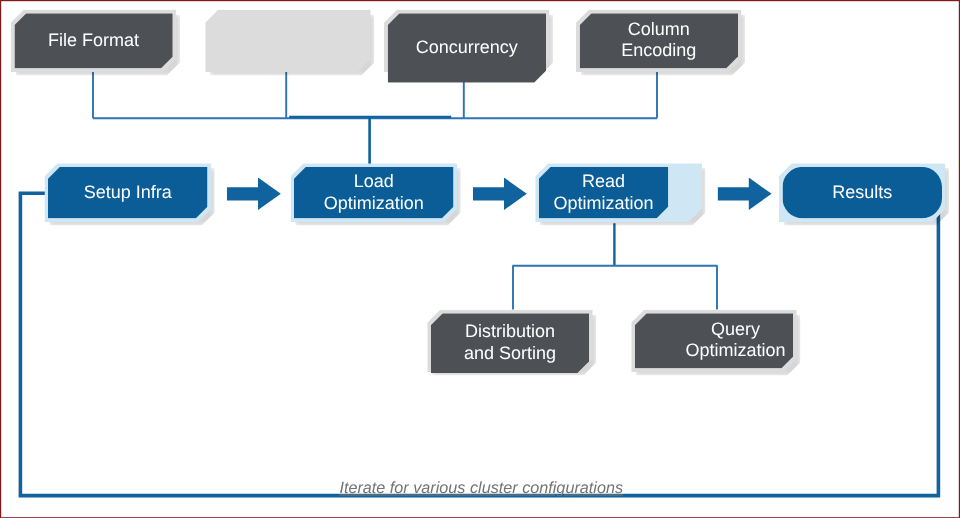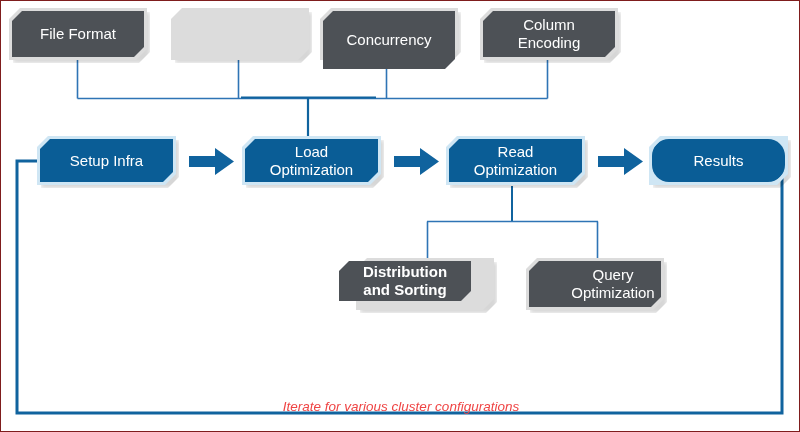--- a/index.html
+++ b/index.html
@@ -67,23 +67,24 @@
     display: block;
     white-space: pre-line;
   }
   .flow-arrow {
     position: absolute;
   }
   .loop-caption {
     position: absolute;
     font-style: italic;
     font-size: 13.5px;
-    color: #ef4444;
+    color: #737373;
     white-space: nowrap;
     text-align: center;
+    text-decoration: underline;
   }
 </style>
 </head>
 <body>
 
 <div id="diagram-root">
 
   <svg id="connector-layer" viewBox="0 0 800 432">
 
     <g stroke="#2e74b5" stroke-width="1.6" fill="none">
@@ -142,21 +143,21 @@
 
   <div class="node-shadow" style="left:245px; top:139px; width:138px; height:48px;"></div>
   <div class="node-frame blue-frame" style="left:241px; top:135px; width:139px; height:49px;"></div>
   <div class="node blue-node" style="left:244px; top:138px; width:133px; height:43px;">
     <span class="node-label">Load
 Optimization</span>
   </div>
 
   <div class="node-shadow" style="left:449px; top:139px; width:138px; height:48px;"></div>
   <div class="node-frame blue-frame" style="left:445px; top:135px; width:139px; height:49px;"></div>
-  <div class="node blue-node" style="left:448px; top:138px; width:133px; height:43px;">
+  <div class="node blue-node" style="left:448px; top:138px; width:108px; height:43px;">
     <span class="node-label">Read
 Optimization</span>
   </div>
 
   <div class="node-shadow" style="left:652px; top:139px; width:138px; height:48px;"></div>
   <div class="node-frame blue-frame" style="left:648px; top:135px; width:139px; height:49px;"></div>
   <div class="node blue-node" style="left:651px; top:138px; width:133px; height:43px;border-radius:17px;">
     <span class="node-label">Results</span>
   </div>
 
@@ -165,21 +166,21 @@
   </svg>
   <svg class="flow-arrow" style="left:393px; top:147px;" width="46" height="27" viewBox="0 0 46 27">
     <polygon points="0,8 26,8 26,0 45,13.5 26,27 26,19 0,19" fill="#10639e"></polygon>
   </svg>
   <svg class="flow-arrow" style="left:597px; top:147px;" width="46" height="27" viewBox="0 0 46 27">
     <polygon points="0,8 26,8 26,0 45,13.5 26,27 26,19 0,19" fill="#10639e"></polygon>
   </svg>
 
   <div class="node-shadow" style="left:359px; top:261px; width:137px; height:51px;"></div>
   <div class="node-frame gray-frame" style="left:355px; top:257px; width:138px; height:52px;"></div>
-  <div class="node gray-node" style="left:338px; top:260px; width:132px; height:40px;font-weight:bold;">
+  <div class="node gray-node" style="left:358px; top:260px; width:132px; height:50px;">
     <span class="node-label">Distribution
 and Sorting</span>
   </div>
 
   <div class="node-shadow" style="left:529px; top:261px; width:137px; height:51px;"></div>
   <div class="node-frame gray-frame" style="left:525px; top:257px; width:138px; height:52px;"></div>
   <div class="node gray-node" style="left:528px; top:260px; width:132px; height:46px;padding-left:44px;">
     <span class="node-label">Query
 Optimization</span>
   </div>

